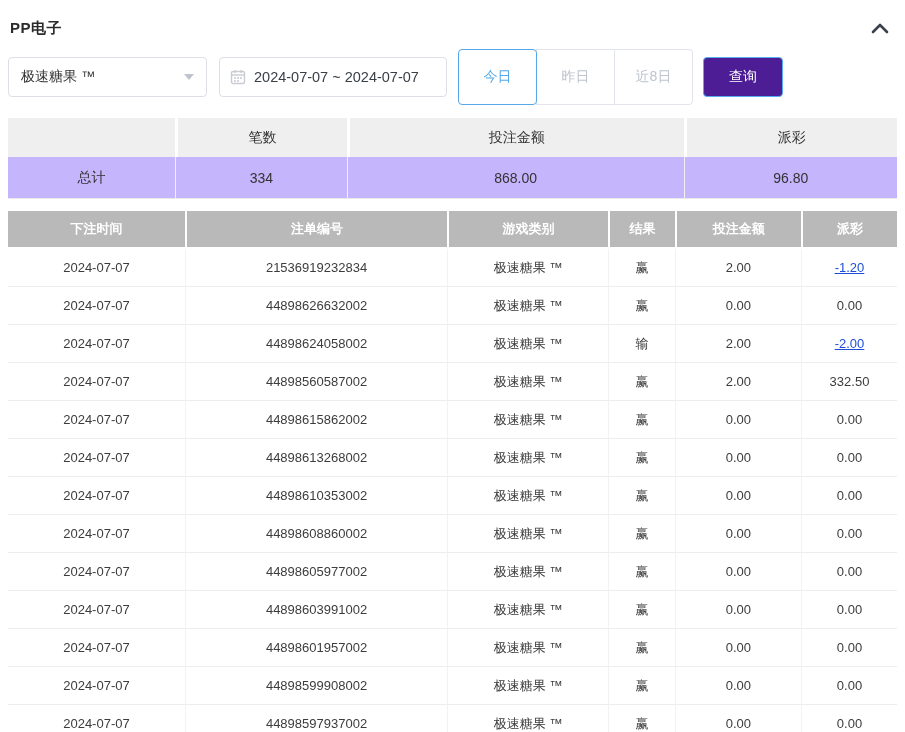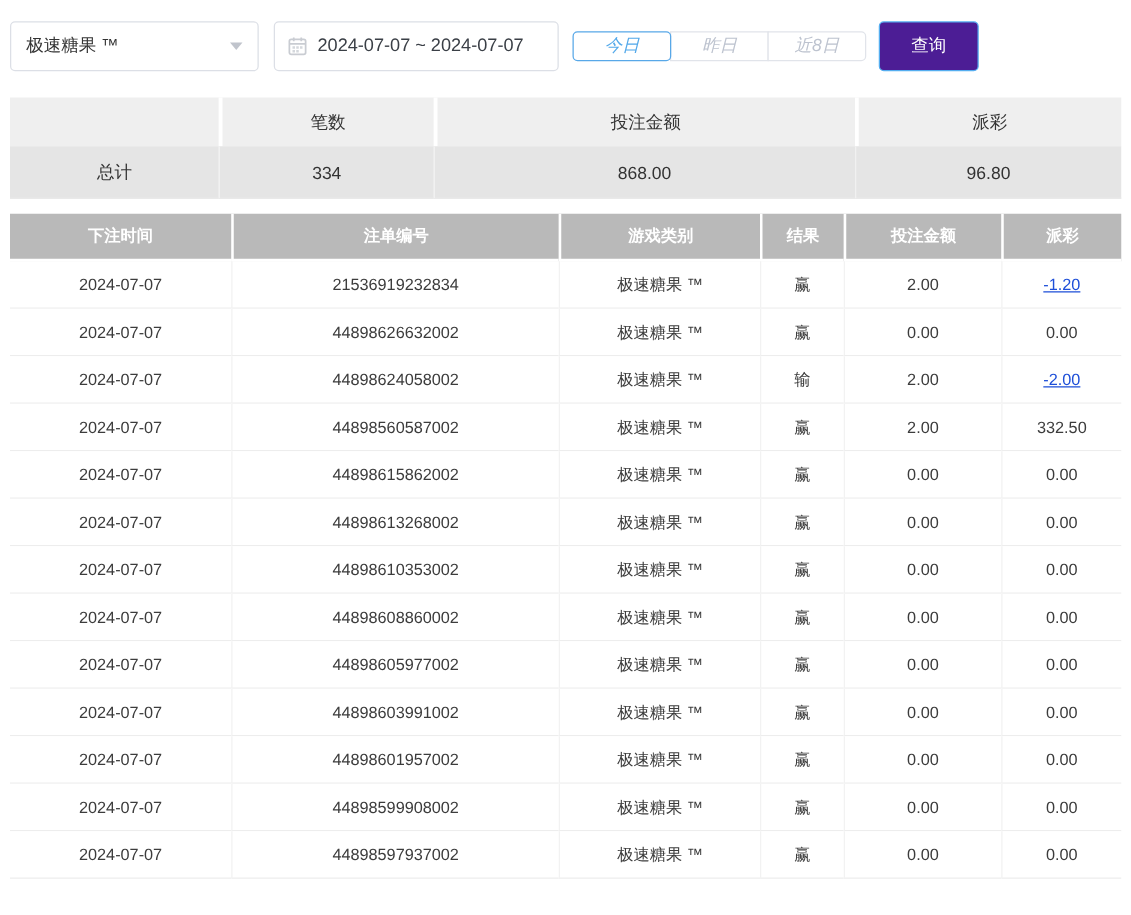--- a/index.html
+++ b/index.html
@@ -18,55 +18,65 @@
   .select-box { width:199px; height:40px; border:1px solid #dcdfe6; border-radius:4px;
     display:flex; align-items:center; justify-content:space-between; padding:0 12px;
     font-size:14px; color:#333; background:#fff; cursor:pointer; }
   .caret-down { width:0; height:0; border-left:5px solid transparent;
     border-right:5px solid transparent; border-top:6px solid #c0c4cc; }
   .date-box { width:228px; height:40px; border:1px solid #dcdfe6; border-radius:4px;
     display:flex; align-items:center; padding:16px 10px; margin-left:12px;
     font-size:14.5px; color:#3a3f46; background:#fff; cursor:pointer; }
   .date-box .cal { margin-right:8px; line-height:0; }
   .qgroup { display:flex; margin-left:11px; }
-  .qbtn { height:24px; width:79px; background:#fff; border:1px solid #e1e4ea;
-    color:#bdc3cf; font-size:14px; cursor:pointer; margin-left:-1px;font-style:italic; }
+  .qbtn { height:56px; width:79px; background:#fff; border:1px solid #e1e4ea;
+    color:#bdc3cf; font-size:14px; cursor:pointer; margin-left:-1px; }
   .qbtn:first-child { border-radius:4px 0 0 4px; margin-left:0; }
   .qbtn:last-child { border-radius:0 4px 4px 0; }
   .qbtn.active { border:1px solid #58a8e8; color:#54a9ea; position:relative; z-index:2;
     border-radius:4px; background:#fff; }
   .query-btn { margin-left:10px; width:80px; height:40px; background:#4c1d95;
     border:1px solid #55aef0; border-radius:4px; color:#fff; font-size:14px; cursor:pointer; }
 
   
   table { width:100%; border-collapse:separate; border-spacing:0; table-layout:fixed; }
   td, th { text-align:center; overflow:hidden; white-space:nowrap; }
 
   .summary-table { margin-top:21px; }
   .summary-table th { background:#efefef; height:39px; font-weight:400; font-size:14px;
     color:#333; border-left:3px solid #fff; }
   .summary-table th:first-child { border-left:none; }
-  .summary-table td { height:42px; background:#e5e5e5; font-size:14px; color:#333;
+  .summary-table td { height:42px; background:#c4b5fd; font-size:14px; color:#333;
     border-bottom:1px solid #e9e9e9; border-left:1px solid #f1f1f1;text-align:center; }
   .summary-table td:first-child { border-left:none; }
 
   .records-table { margin-top:12px; }
   .records-table th { background:#b9b9b9; color:#fff; font-weight:700; font-size:13px;
     height:38px; border-left:2px solid #fff; border-bottom:2px solid #fff;margin-left:36px; }
   .records-table th:first-child { border-left:none; }
   .records-table td { height:38px; font-size:13px; color:#3c3c3c; background:#fff;
     border-bottom:1px solid #ededed; border-left:1px solid #f2f2f2; }
   .records-table td:first-child { border-left:none; }
   .records-table td.neg, .neg { color:#1d4ed8;text-decoration:underline; }
 </style>
 </head>
 <body>
 
 <div class="page">
 
+  <div class="titlebar">
+    <span class="panel-title">PP电子</span>
+    <button class="collapse-btn">
+      <span>
+        <svg width="18" height="12" viewBox="0 0 18 12">
+            <polyline points="2,10 9,3 16,10" fill="none" stroke="#39414e" stroke-width="2.6" stroke-linecap="round" stroke-linejoin="round"></polyline>
+          </svg>
+      </span>
+    </button>
+  </div>
 
   <div class="controls">
     <div class="select-box">
       <span>极速糖果 ™</span>
       <span class="caret-down"></span>
     </div>
 
     <div class="date-box">
       <span class="cal">
         <svg width="16" height="16" viewBox="0 0 16 16">

